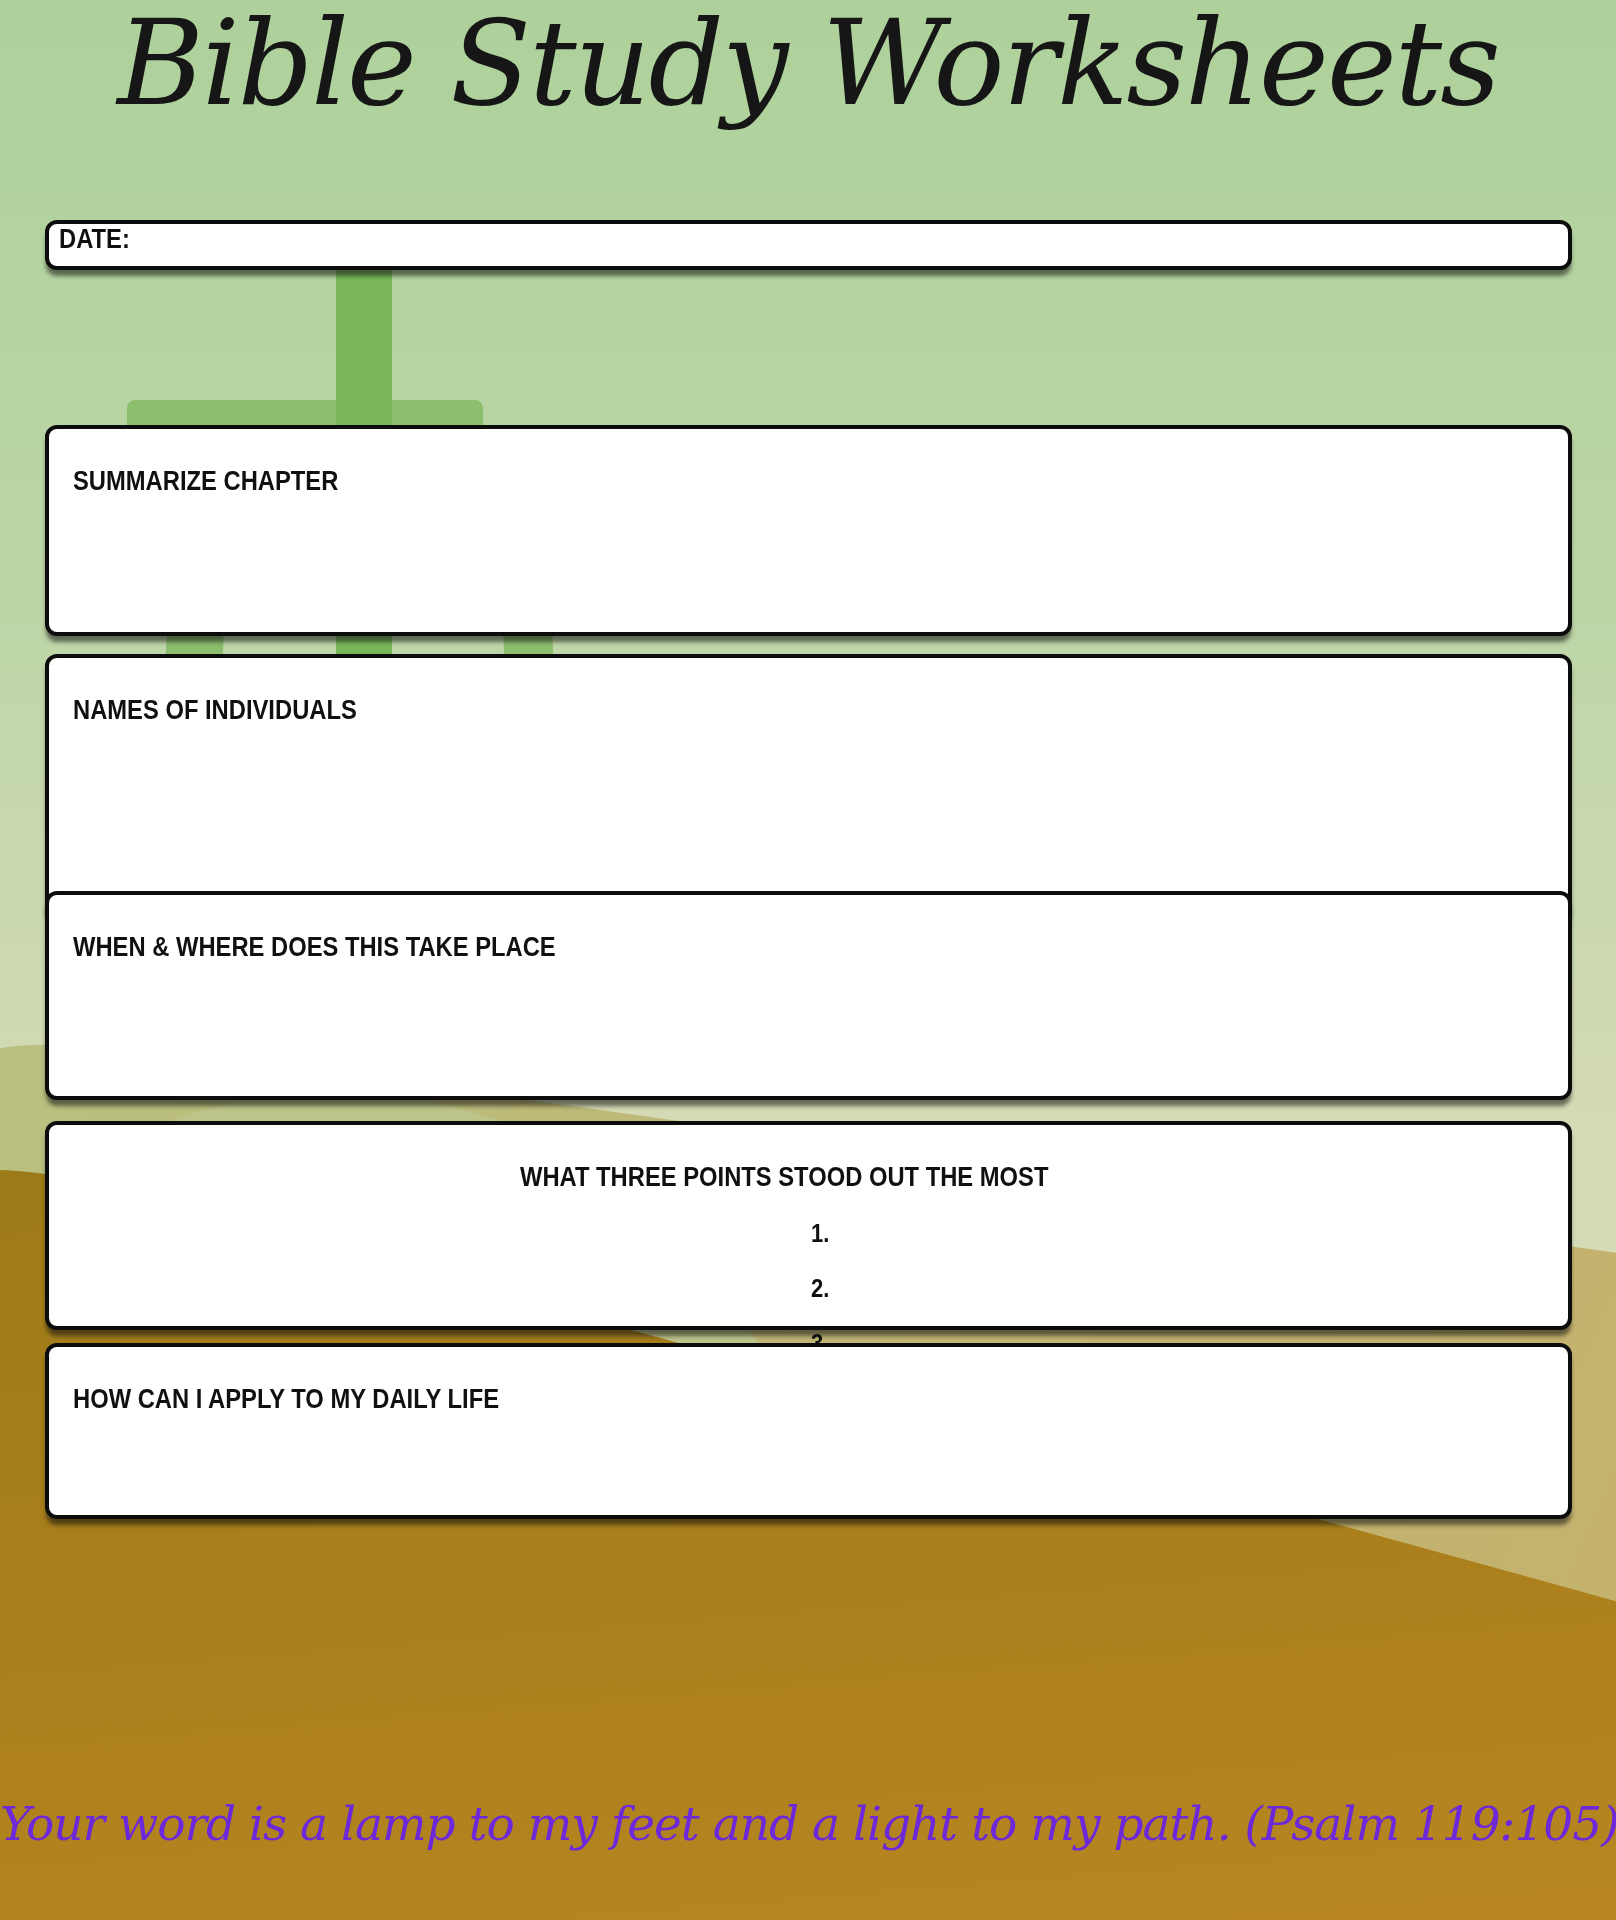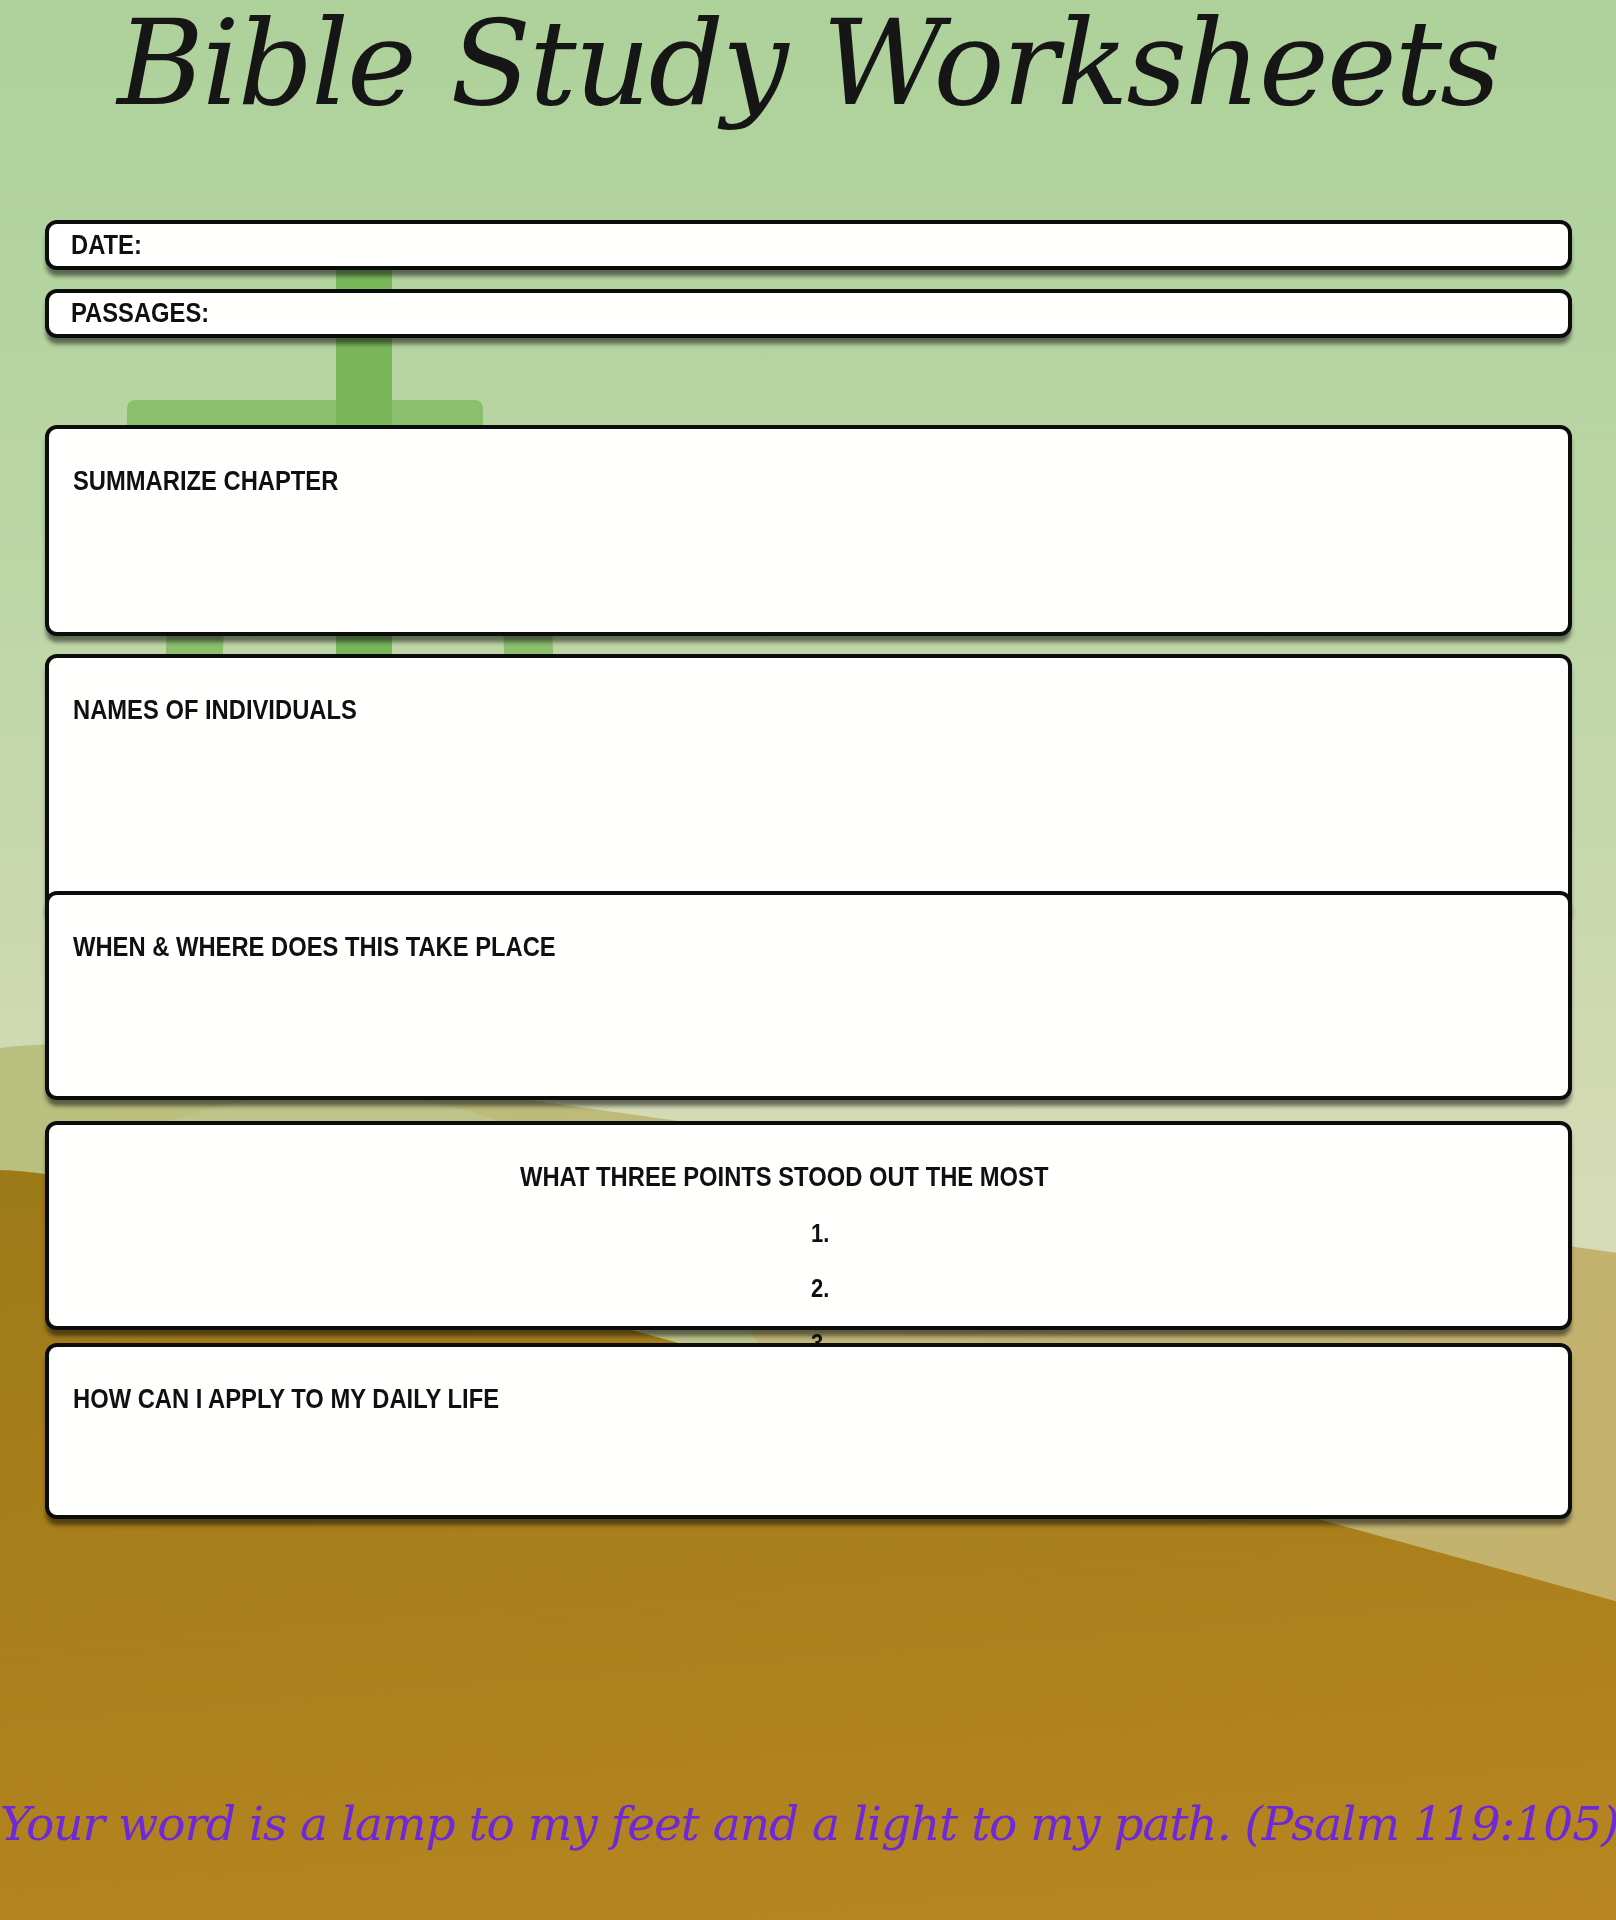--- a/index.html
+++ b/index.html
@@ -83,21 +83,21 @@
   }
   .lbl{
     display:inline-block;
     font-weight:700;
     font-size:27px;
     color:#101010;
     transform:scaleX(.88);
     transform-origin:0 50%;
     white-space:nowrap;
   }
-  .small{display:flex;align-items:center;padding-left:22px;}
+  .small{display:flex;padding-left:10px;}
   .large{padding:37px 0 0 24px;}
   .num-item{margin:26px 0 0 2px;}
   .num-item .lbl{font-size:25px;}
   #f-date{top:220px;height:50px;}
   #f-passages{top:289px;height:49px;}
   #f-author{top:357px;height:49px;}
   #f-summarize{top:425px;height:211px;}
   #f-names{top:654px;height:266px;}
   #f-when{top:891px;height:209px;}
   #f-points{top:1121px;height:209px;text-align:center;}
@@ -120,23 +120,20 @@
     <div class="hill hill-bump"></div>
     <div class="hill hill-gold"></div>
   </div>
 
   <h1 class="title script">Bible Study Worksheets</h1>
 
   <div class="box small" id="f-date">
     <span class="lbl">DATE:</span>
   </div>
 
-  <div class="box small" id="f-passages">
-    <span class="lbl">PASSAGES:</span>
-  </div>
 
 
   <div class="box large" id="f-summarize">
     <span class="lbl">SUMMARIZE CHAPTER</span>
   </div>
 
   <div class="box large" id="f-names">
     <span class="lbl">NAMES OF INDIVIDUALS</span>
   </div>
 

